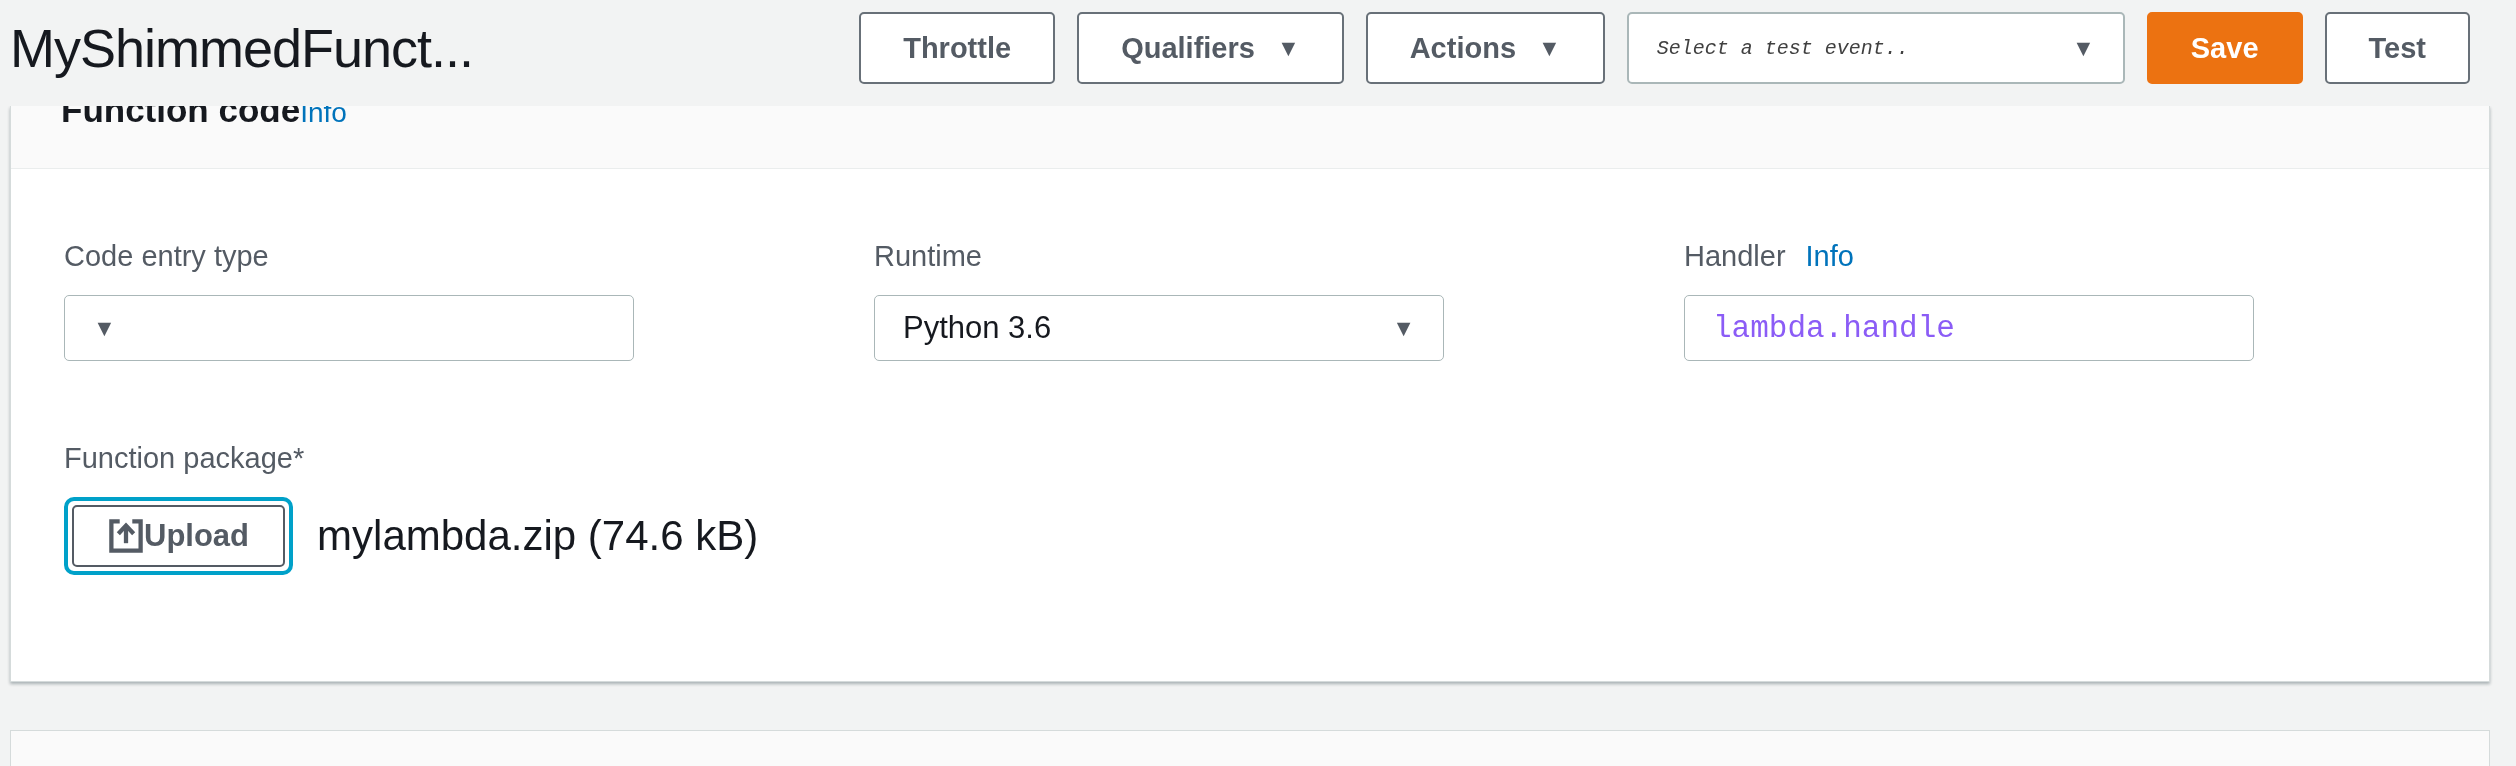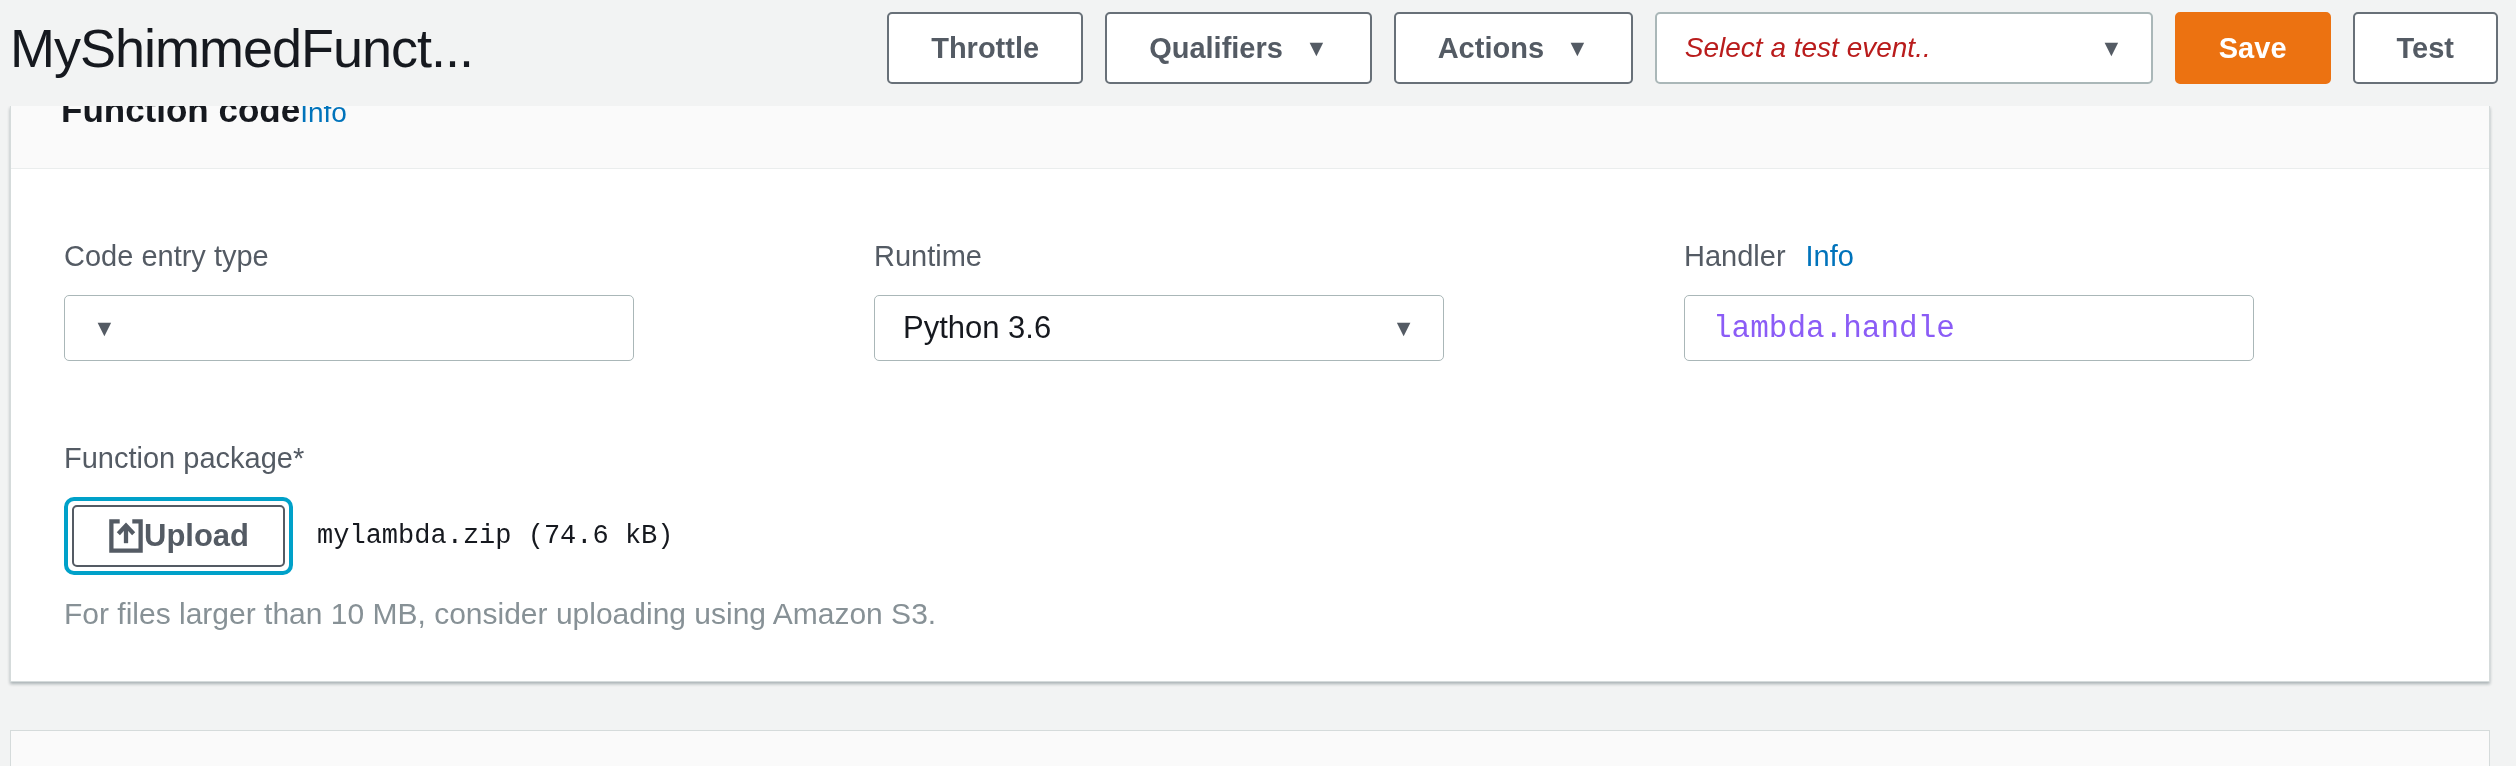--- a/index.html
+++ b/index.html
@@ -11,21 +11,21 @@
   }
 
   
   .topbar {
     position: absolute; top: 0; left: 0;
     width: 2516px; height: 106px;
     background: #f2f3f3; z-index: 10;
   }
   .topbar-row {
     display: flex; align-items: center;
-    height: 96px; padding: 0 18px 0 10px;
+    height: 96px; padding: 0 46px 0 10px;
   }
   .fn-title {
     font-size: 54px; font-weight: 400; color: #16191f;
     white-space: nowrap; overflow: hidden; text-overflow: ellipsis;
     max-width: 650px; letter-spacing: -1px;
   }
   .controls {
     margin-left: auto; display: flex; align-items: center; gap: 22px;
   }
   .btn {
@@ -38,21 +38,21 @@
   }
   .btn-primary { background: #ec7211; border-color: #ec7211; color: #ffffff; }
   .caret { font-size: 23px; color: #545b64; line-height: 1; }
   .hdr-select {
     width: 498px; height: 72px;
     background: #ffffff; border: 2px solid #aab7b8; border-radius: 5px;
     display: flex; align-items: center; justify-content: space-between;
     padding: 0 28px; cursor: pointer;
   }
   .hdr-select .placeholder {
-    font-style: italic; color: #b91c1c; font-size: 28px; white-space: nowrap;
+    font-style: italic; color: #404040; font-size: 20px; white-space: nowrap; font-family: Liberation Mono, monospace;
   }
 
   
   .card {
     position: absolute; left: 10px; top: 106px;
     width: 2480px; height: 576px;
     background: #ffffff;
     border: 1px solid #d5dbdb; border-top: none;
     box-shadow: 0 2px 3px rgba(0, 28, 36, 0.3);
   }
@@ -96,21 +96,21 @@
     display: inline-flex;
   }
   .upload-btn {
     height: 62px; background: #ffffff;
     border: 2px solid #545b64; border-radius: 5px;
     display: flex; align-items: center; padding: 0 34px;
     font-family: "Liberation Sans", sans-serif;
     font-size: 31px; font-weight: bold; color: #545b64; cursor: pointer;
   }
   .upload-icon-svg { display: block; }
-  .file-info { margin-left: 24px; font-size: 27px; color: #16191f; font-family: Liberation Mono, monospace; }
+  .file-info { margin-left: 24px; font-size: 42px; color: #16191f; }
   .helper { margin-top: 22px; font-size: 30px; color: #879196; }
 
   
   .next-card {
     position: absolute; left: 10px; top: 730px;
     width: 2480px; height: 40px;
     background: #fafafa;
     border: 1px solid #d5dbdb; border-bottom: none;
   }
 </style>
@@ -199,18 +199,17 @@
             <path d="M5.2 1.5 H1.5 V14.5 H14.5 V1.5 H10.8"></path>
             <path d="M8 11.2 V3.6"></path>
             <path d="M4.6 7 L8 3.4 L11.4 7"></path>
           </svg>
           <span>Upload</span>
         </button>
       </span>
       <span class="file-info">mylambda.zip (74.6 kB)</span>
     </div>
 
-    <div class="helper">For files larger than 10 MB, consider uploading using Amazon S3.</div>
 
   </div>
 </div>
 
 <div class="next-card"></div>
 
 </body></html>

